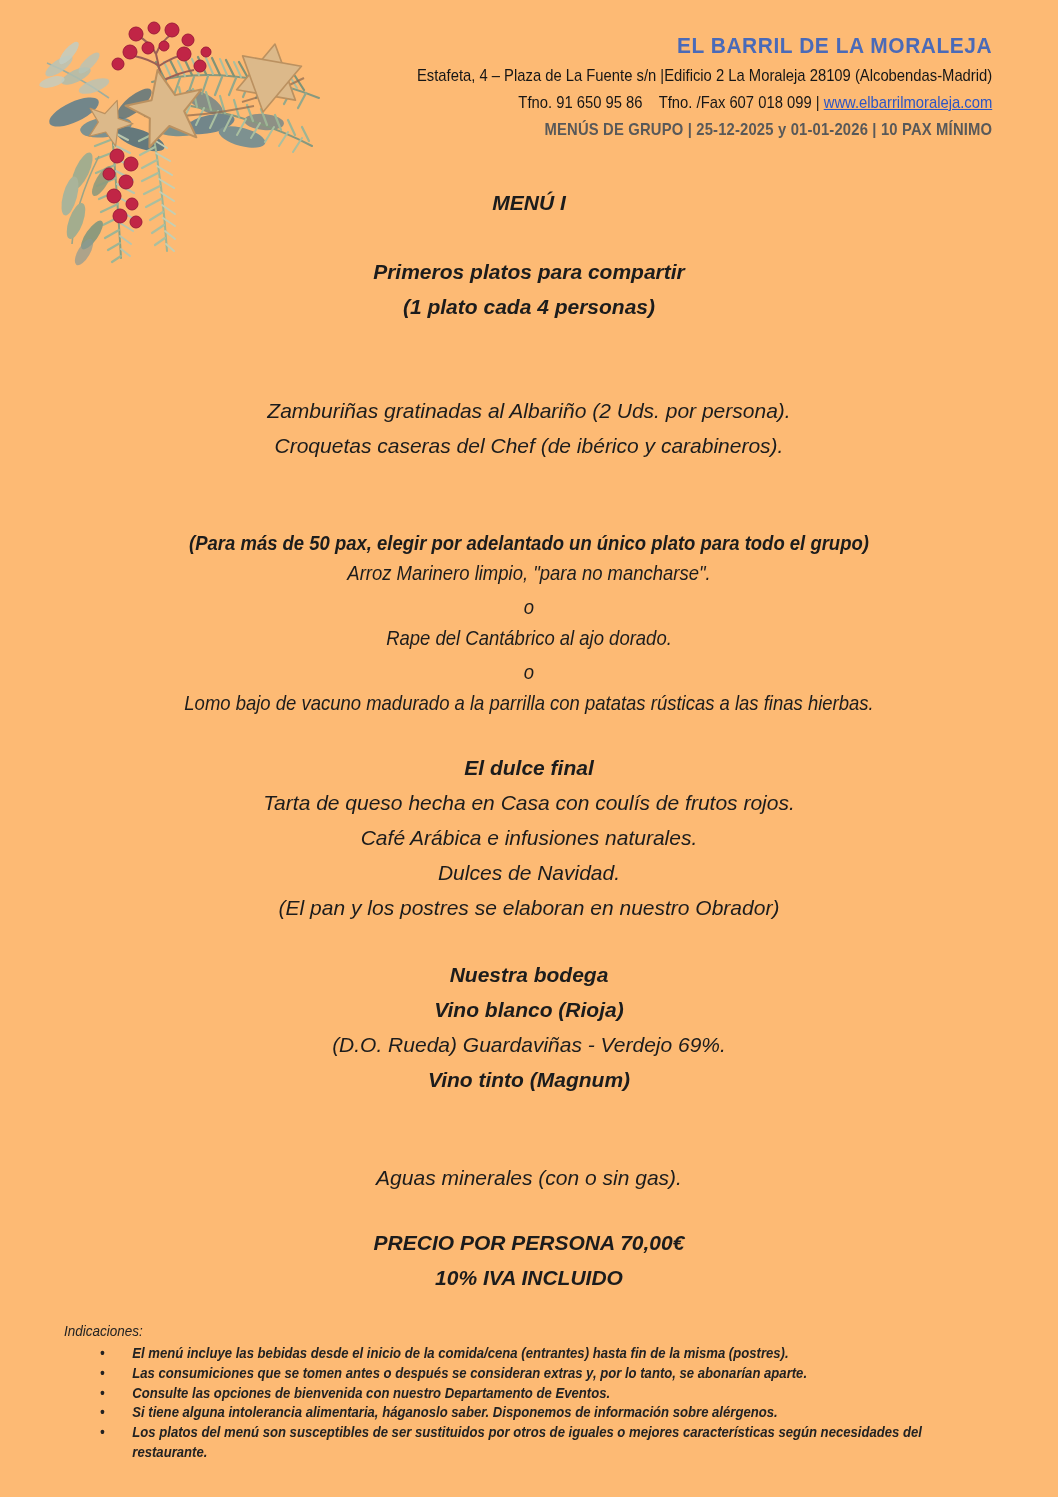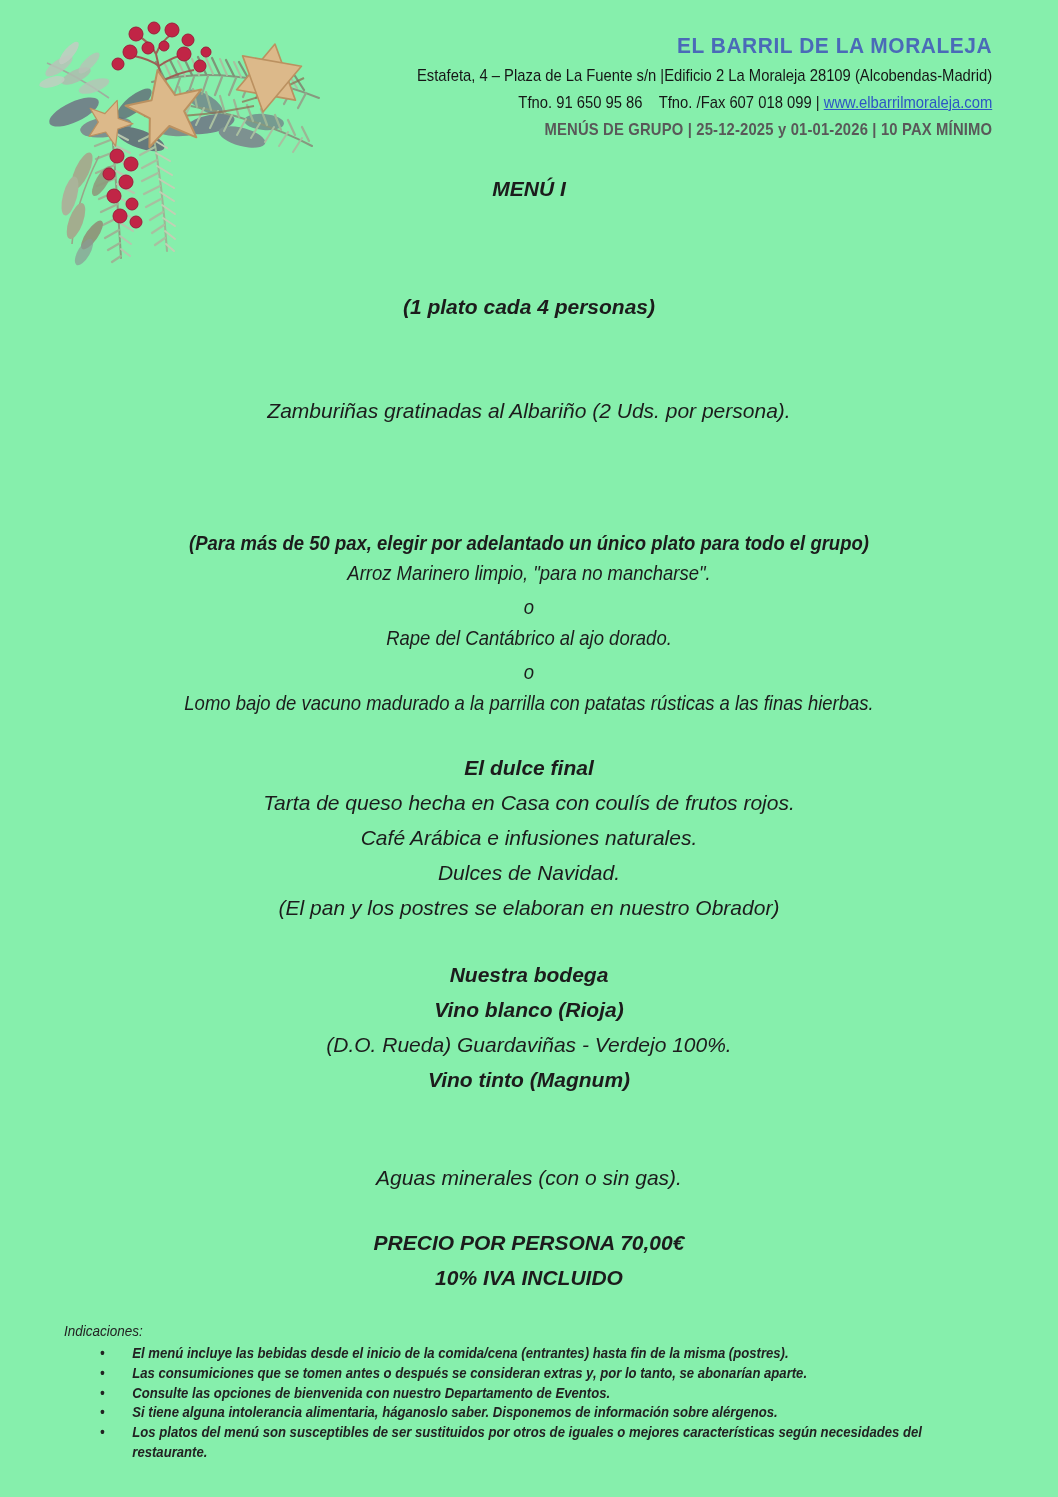--- a/index.html
+++ b/index.html
@@ -1,18 +1,18 @@
 <!DOCTYPE html>
 <html><head>
 <meta charset="utf-8">
 <style>
   html,body { margin:0; padding:0; background:#e8e8e8; }
   .page {
     position:relative; width:1058px; height:1497px; margin:0 auto;
-    background:#86efac; overflow:hidden;
+    background:#fdba74; overflow:hidden;
     font-family:"Liberation Sans", sans-serif; color:#1a1a1a;
   }
 
   
   .header { position:absolute; top:33px; right:66px; text-align:right; }
   .brand {
     font-size:22.5px; font-weight:bold; letter-spacing:.6px; white-space:pre;
     transform:scaleX(.93); transform-origin:100% 50%;
   }
   .hline {
@@ -160,37 +160,39 @@
     </g>
   </svg>
 
   <div class="header">
     <div class="brand" style="color:#4a6ab8;">EL BARRIL DE LA MORALEJA</div>
     <div class="hline">Estafeta, 4 – Plaza de La Fuente s/n |Edificio 2 La Moraleja 28109 (Alcobendas-Madrid)</div>
     <div class="hline"><span>Tfno. 91 650 95 86    Tfno. /Fax 607 018 099 | </span><span class="hlink" style="color:#2d56c4;">www.elbarrilmoraleja.com</span></div>
     <div class="hline hgroup" style="color:#595959;">MENÚS DE GRUPO | 25-12-2025 y 01-01-2026 | 10 PAX MÍNIMO</div>
   </div>
 
-  <div class="mline b" style="top:172px">MENÚ I</div>
+  <div class="mline b" style="top:186px">MENÚ I</div>
+  <div class="mline b" style="top:255px">Primeros platos para compartir</div>
   <div class="mline b" style="top:290px">(1 plato cada 4 personas)</div>
   <div class="mline" style="top:394px">Zamburiñas gratinadas al Albariño (2 Uds. por persona).</div>
+  <div class="mline" style="top:429px">Croquetas caseras del Chef (de ibérico y carabineros).</div>
   <div class="mline b cond" style="top:526px">(Para más de 50 pax, elegir por adelantado un único plato para todo el grupo)</div>
   <div class="mline cond" style="top:556px">Arroz Marinero limpio, "para no mancharse".</div>
   <div class="mline cond" style="top:590px">o</div>
   <div class="mline cond" style="top:621px">Rape del Cantábrico al ajo dorado.</div>
   <div class="mline cond" style="top:655px">o</div>
   <div class="mline cond" style="top:686px">Lomo bajo de vacuno madurado a la parrilla con patatas rústicas a las finas hierbas.</div>
   <div class="mline b" style="top:751px">El dulce final</div>
   <div class="mline" style="top:821px">Café Arábica e infusiones naturales.</div>
   <div class="mline" style="top:786px">Tarta de queso hecha en Casa con coulís de frutos rojos.</div>
   <div class="mline" style="top:856px">Dulces de Navidad.</div>
   <div class="mline b" style="top:958px">Nuestra bodega</div>
   <div class="mline" style="top:891px">(El pan y los postres se elaboran en nuestro Obrador)</div>
   <div class="mline b" style="top:993px">Vino blanco (Rioja)</div>
-  <div class="mline" style="top:1028px">(D.O. Rueda) Guardaviñas - Verdejo 100%.</div>
+  <div class="mline" style="top:1028px">(D.O. Rueda) Guardaviñas - Verdejo 69%.</div>
   <div class="mline b" style="top:1063px">Vino tinto (Magnum)</div>
   <div class="mline" style="top:1161px">Aguas minerales (con o sin gas).</div>
   <div class="mline b" style="top:1226px">PRECIO POR PERSONA 70,00€</div>
   <div class="mline b" style="top:1261px">10% IVA INCLUIDO</div>
 
   <div class="footer-label">Indicaciones:</div>
   <div class="footer-list">
     <div class="fitem">
       <span class="fdot">•</span>
       <span class="ftext">El menú incluye las bebidas desde el inicio de la comida/cena (entrantes) hasta fin de la misma (postres).</span>

